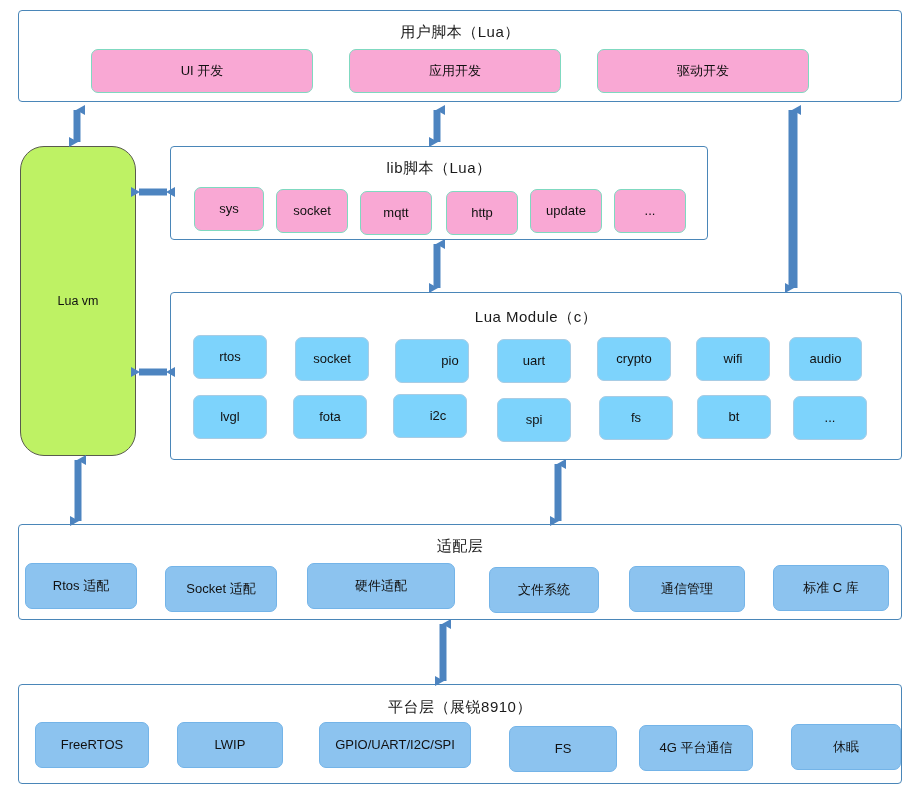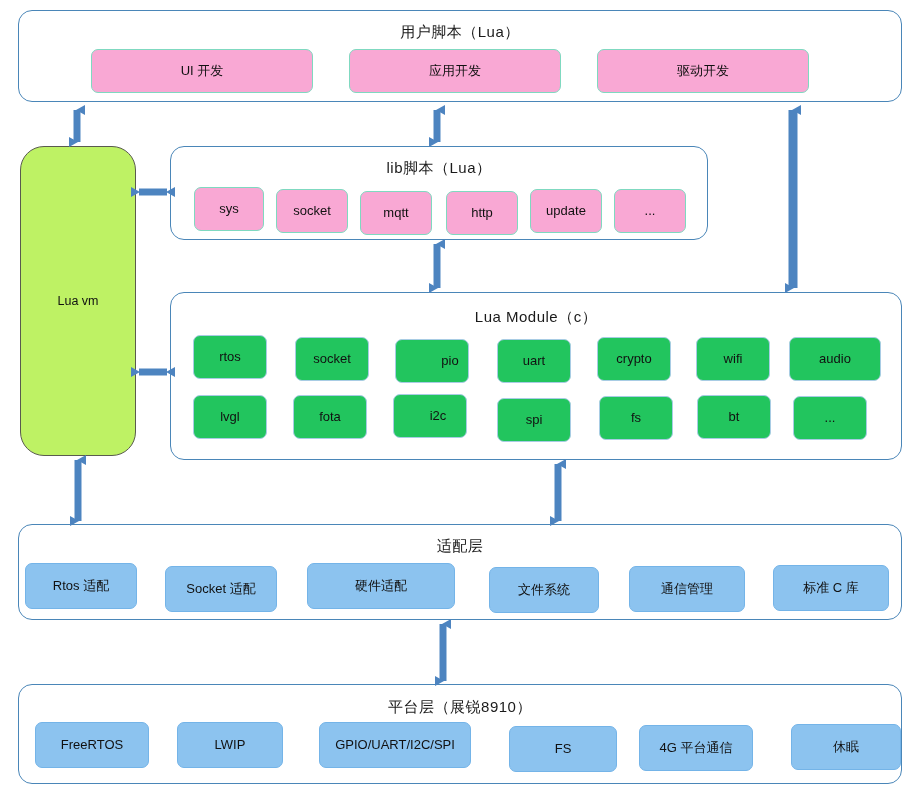--- a/index.html
+++ b/index.html
@@ -19,21 +19,21 @@
     left: 0; top: 0;
     width: 920px;
     height: 794px;
   }
 
   
   .layer {
     position: absolute;
     box-sizing: border-box;
     border: 1.6px solid #4a86b8;
-    border-radius: 14px;
+    border-radius: 4px;
     background: #ffffff;
     text-decoration: underline;
   }
   .layer-title {
     position: absolute;
     left: 0;
     width: 100%;
     text-align: center;
     font-size: 15px;
     color: #1a1a1a;
@@ -53,21 +53,21 @@
     color: #111111;
     text-align: center;
     white-space: nowrap;
     line-height: 1.1;
   }
   .node.green {
     background: #f9a8d4;
     border: 1.2px solid #7fd9c0;
   }
   .node.yellow {
-    background: #22c55e;
+    background: #7dd3fc;
     border: 1.2px solid #a8cce4;
   }
   .node.blue {
     background: #8cc3ef;
     border: 1.2px solid #74b4e8;
   }
 
   
   .vm-box {
     position: absolute;
@@ -117,21 +117,21 @@
 
   <div class="layer" style="left:170px; top:292px; width:732px; height:168px;">
     <div class="layer-title" style="top:15px;">Lua Module（c）</div>
 
     <div class="node yellow" style="left:22px; top:42px; width:74px; height:44px;">rtos</div>
     <div class="node yellow" style="left:124px; top:44px; width:74px; height:44px;">socket</div>
     <div class="node yellow" style="left:224px; top:46px; width:74px; height:44px;padding-left:36px;">pio</div>
     <div class="node yellow" style="left:326px; top:46px; width:74px; height:44px;">uart</div>
     <div class="node yellow" style="left:426px; top:44px; width:74px; height:44px;">crypto</div>
     <div class="node yellow" style="left:525px; top:44px; width:74px; height:44px;">wifi</div>
-    <div class="node yellow" style="left:618px; top:44px; width:92px; height:44px;">audio</div>
+    <div class="node yellow" style="left:618px; top:44px; width:73px; height:44px;">audio</div>
 
     <div class="node yellow" style="left:22px; top:102px; width:74px; height:44px;">lvgl</div>
     <div class="node yellow" style="left:122px; top:102px; width:74px; height:44px;">fota</div>
     <div class="node yellow" style="left:222px; top:101px; width:74px; height:44px;padding-left:16px;">i2c</div>
     <div class="node yellow" style="left:326px; top:105px; width:74px; height:44px;">spi</div>
     <div class="node yellow" style="left:428px; top:103px; width:74px; height:44px;">fs</div>
     <div class="node yellow" style="left:526px; top:102px; width:74px; height:44px;">bt</div>
     <div class="node yellow" style="left:622px; top:103px; width:74px; height:44px;">...</div>
   </div>
 

